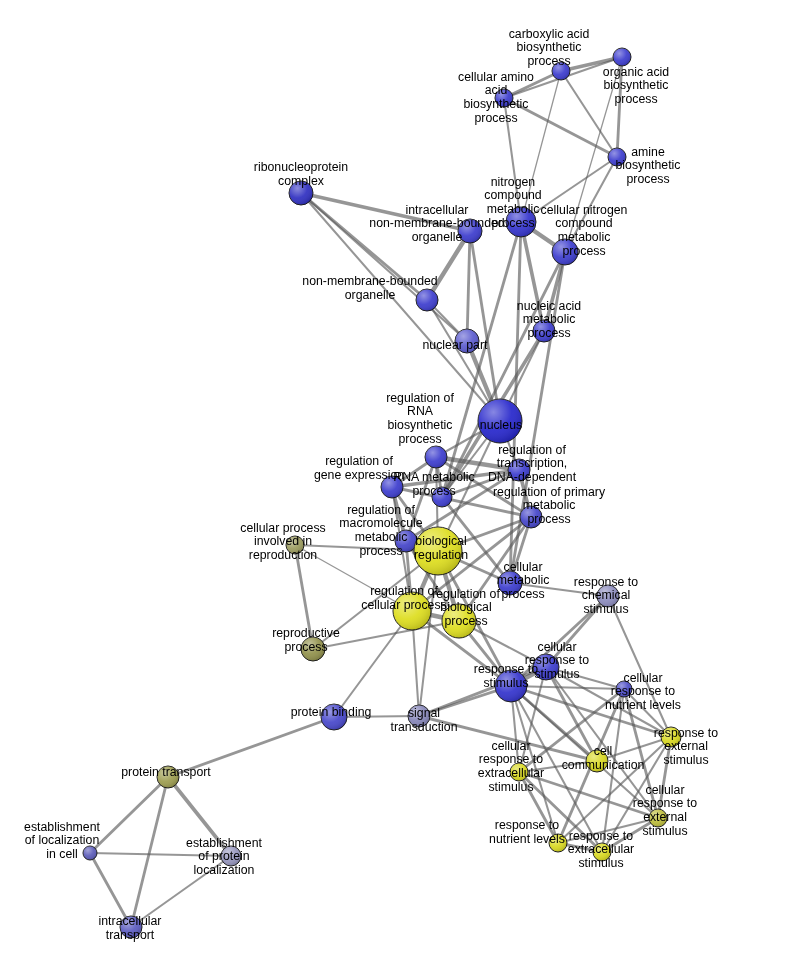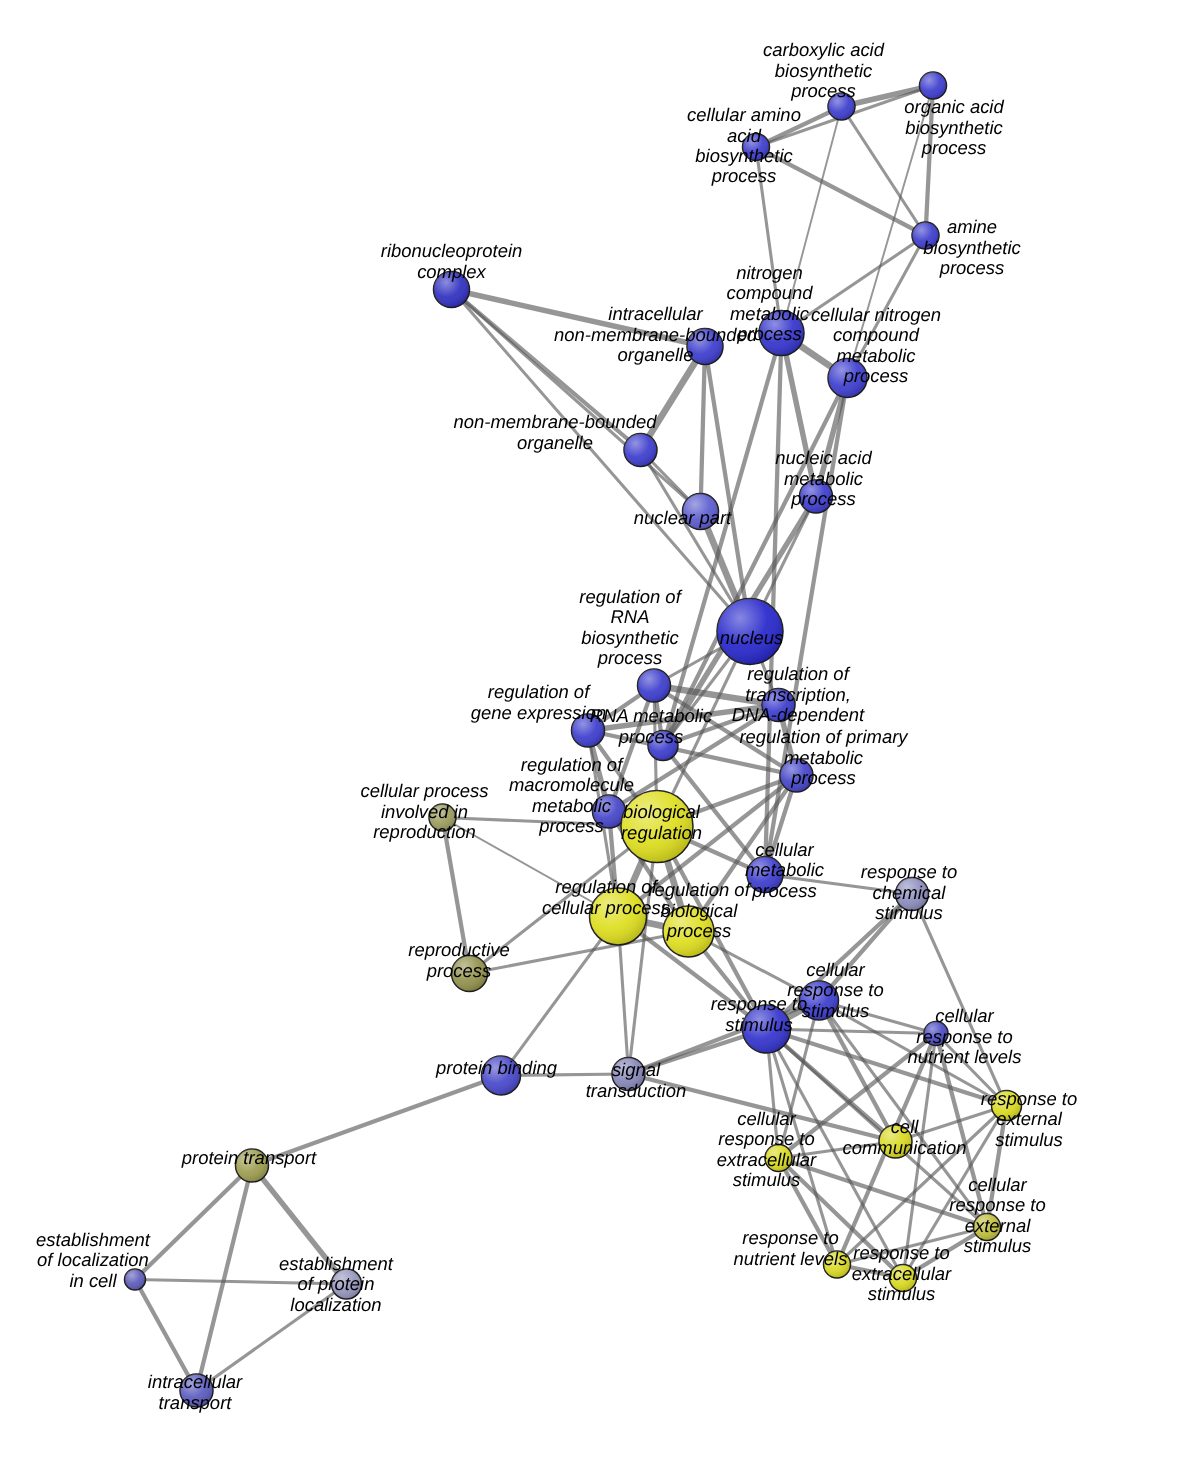--- a/index.html
+++ b/index.html
@@ -7,21 +7,20 @@
     padding: 0;
     background: #ffffff;
     font-family: "Liberation Sans", sans-serif;
   }
   .graph-wrap {
     position: relative;
     width: 786px;
     height: 971px;
     background: #ffffff;
     overflow: hidden;
-    font-style: italic;
   }
   svg { display: block; }
   .edge {
     stroke-linecap: round;
   }
   .node-circle {
     stroke: #1e1e1e;
     stroke-width: 1;
   }
   .node-label {

